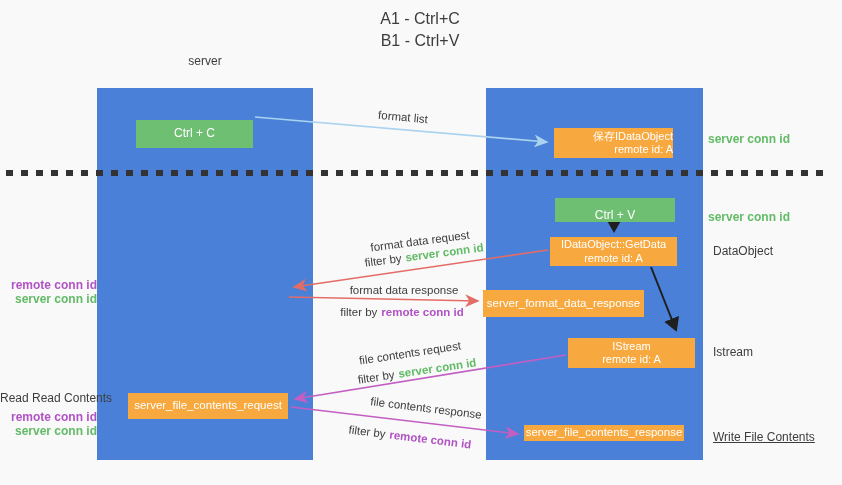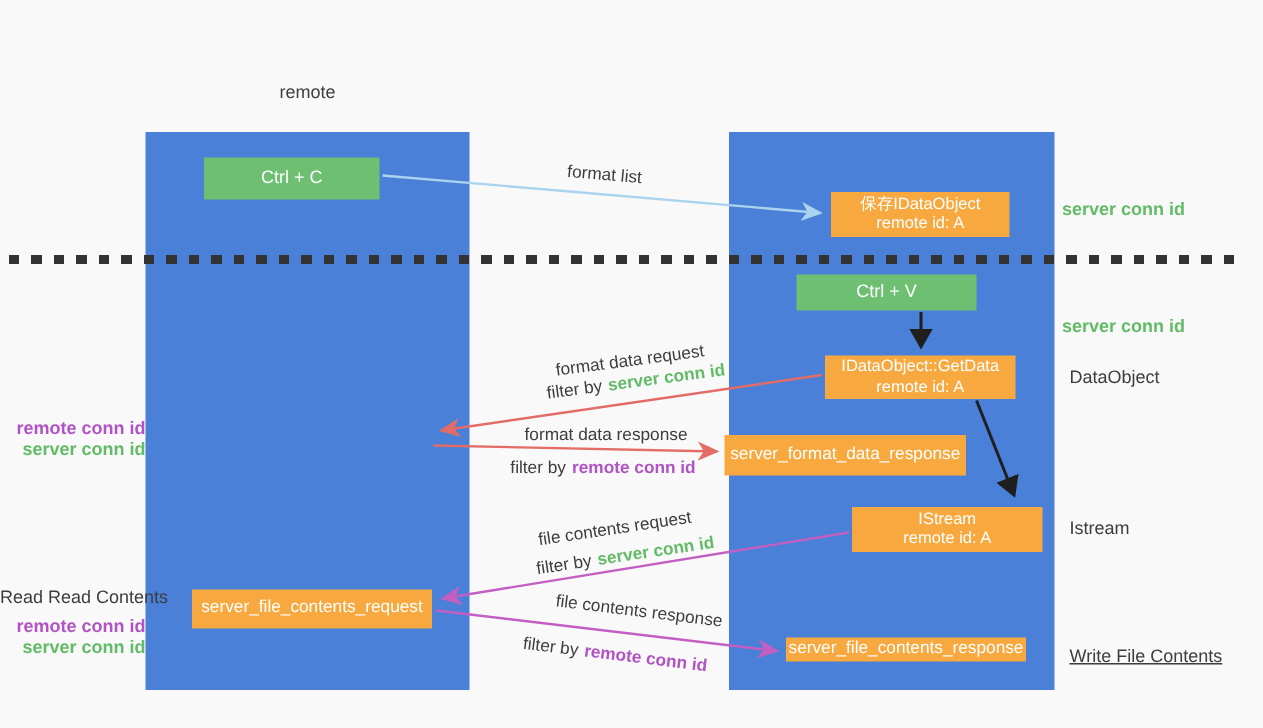--- a/index.html
+++ b/index.html
@@ -16,21 +16,21 @@
   .title{position:absolute;left:320px;top:8px;width:200px;text-align:center;
          font-size:16px;line-height:22px;color:var(--dark-text);}
 
   .lane{position:absolute;top:88px;height:372px;background:var(--lane);}
   .lane-left{left:97px;width:216px;}
   .lane-right{left:486px;width:217px;}
   .lane-header{position:absolute;font-size:12px;line-height:14px;color:var(--dark-text);text-align:center;}
 
   .box{position:absolute;display:flex;flex-direction:column;align-items:center;justify-content:center;
        color:#fff;font-size:11.5px;line-height:13.5px;text-align:center;}
-  .green{background:var(--green-box);}
+  .green{background:var(--green-box);margin-top:15px;}
   .orange{background:var(--orange-box);}
 
   .dotted-line{position:absolute;left:6px;top:170px;width:822px;height:6px;
     background:repeating-linear-gradient(90deg,var(--dotted) 0 7px,transparent 7px 15px);}
 
   .alabel{position:absolute;font-size:11.5px;color:var(--dark-text);white-space:nowrap;
           transform:translate(-50%,-50%);display:flex;gap:4px;align-items:baseline;}
   .key-green{color:var(--green-text);font-weight:bold;}
   .key-purple{color:var(--purple-text);font-weight:bold;}
 
@@ -45,23 +45,27 @@
   .st-mag{stroke:var(--magenta-arrow);stroke-width:1.6;fill:none;}
   .st-blk{stroke:var(--black-arrow);stroke-width:2;fill:none;}
   .mh-blue{fill:var(--blue-arrow);} .mh-red{fill:var(--red-arrow);}
   .mh-mag{fill:var(--magenta-arrow);} .mh-blk{fill:var(--black-arrow);}
 </style>
 </head>
 <body>
 
 <div class="stage">
 
+  <div class="title">
+    <div>A1 - Ctrl+C</div>
+    <div>B1 - Ctrl+V</div>
+  </div>
 
   <div class="lane-header" style="left:97px;top:54px;width:216px;">
-    <div>remote</div>
+    <div>server</div>
   </div>
   <div class="lane-header" style="left:486px;top:58px;width:217px;">
   </div>
 
   <div class="lane lane-left"></div>
   <div class="lane lane-right"></div>
 
   <div class="dotted-line"></div>
 
   <svg class="arrows" viewBox="0 0 842 485">
@@ -85,26 +89,26 @@
     <line class="st-red" x1="548" y1="250" x2="294" y2="287" marker-end="url(#ah-red)"></line>
     <line class="st-red" x1="289" y1="297" x2="478" y2="301" marker-end="url(#ah-red)"></line>
     <line class="st-mag" x1="566" y1="355" x2="295" y2="399" marker-end="url(#ah-mag)"></line>
     <line class="st-mag" x1="291" y1="407" x2="518" y2="434" marker-end="url(#ah-mag)"></line>
   </svg>
 
   <div class="box green" style="left:136px;top:105px;width:117px;height:28px;font-size:12px;">
     <div>Ctrl + C</div>
   </div>
 
-  <div class="box orange" style="left:554px;top:128px;width:119px;height:30px;font-size:11px;">
+  <div class="box orange" style="left:554px;top:128px;width:119px;height:30px;font-size:11px;align-items:flex-end;">
     <div>保存IDataObject</div>
     <div>remote id: A</div>
   </div>
 
-  <div class="box green" style="left:531px;top:183px;width:120px;height:24px;font-size:12px;">
+  <div class="box green" style="left:555px;top:183px;width:120px;height:24px;font-size:12px;justify-content:flex-end;">
     <div>Ctrl + V</div>
   </div>
 
   <div class="box orange" style="left:550px;top:237px;width:127px;height:29px;font-size:11px;">
     <div>IDataObject::GetData</div>
     <div>remote id: A</div>
   </div>
 
 
   <div class="box orange" style="left:483px;top:290px;width:161px;height:27px;">

